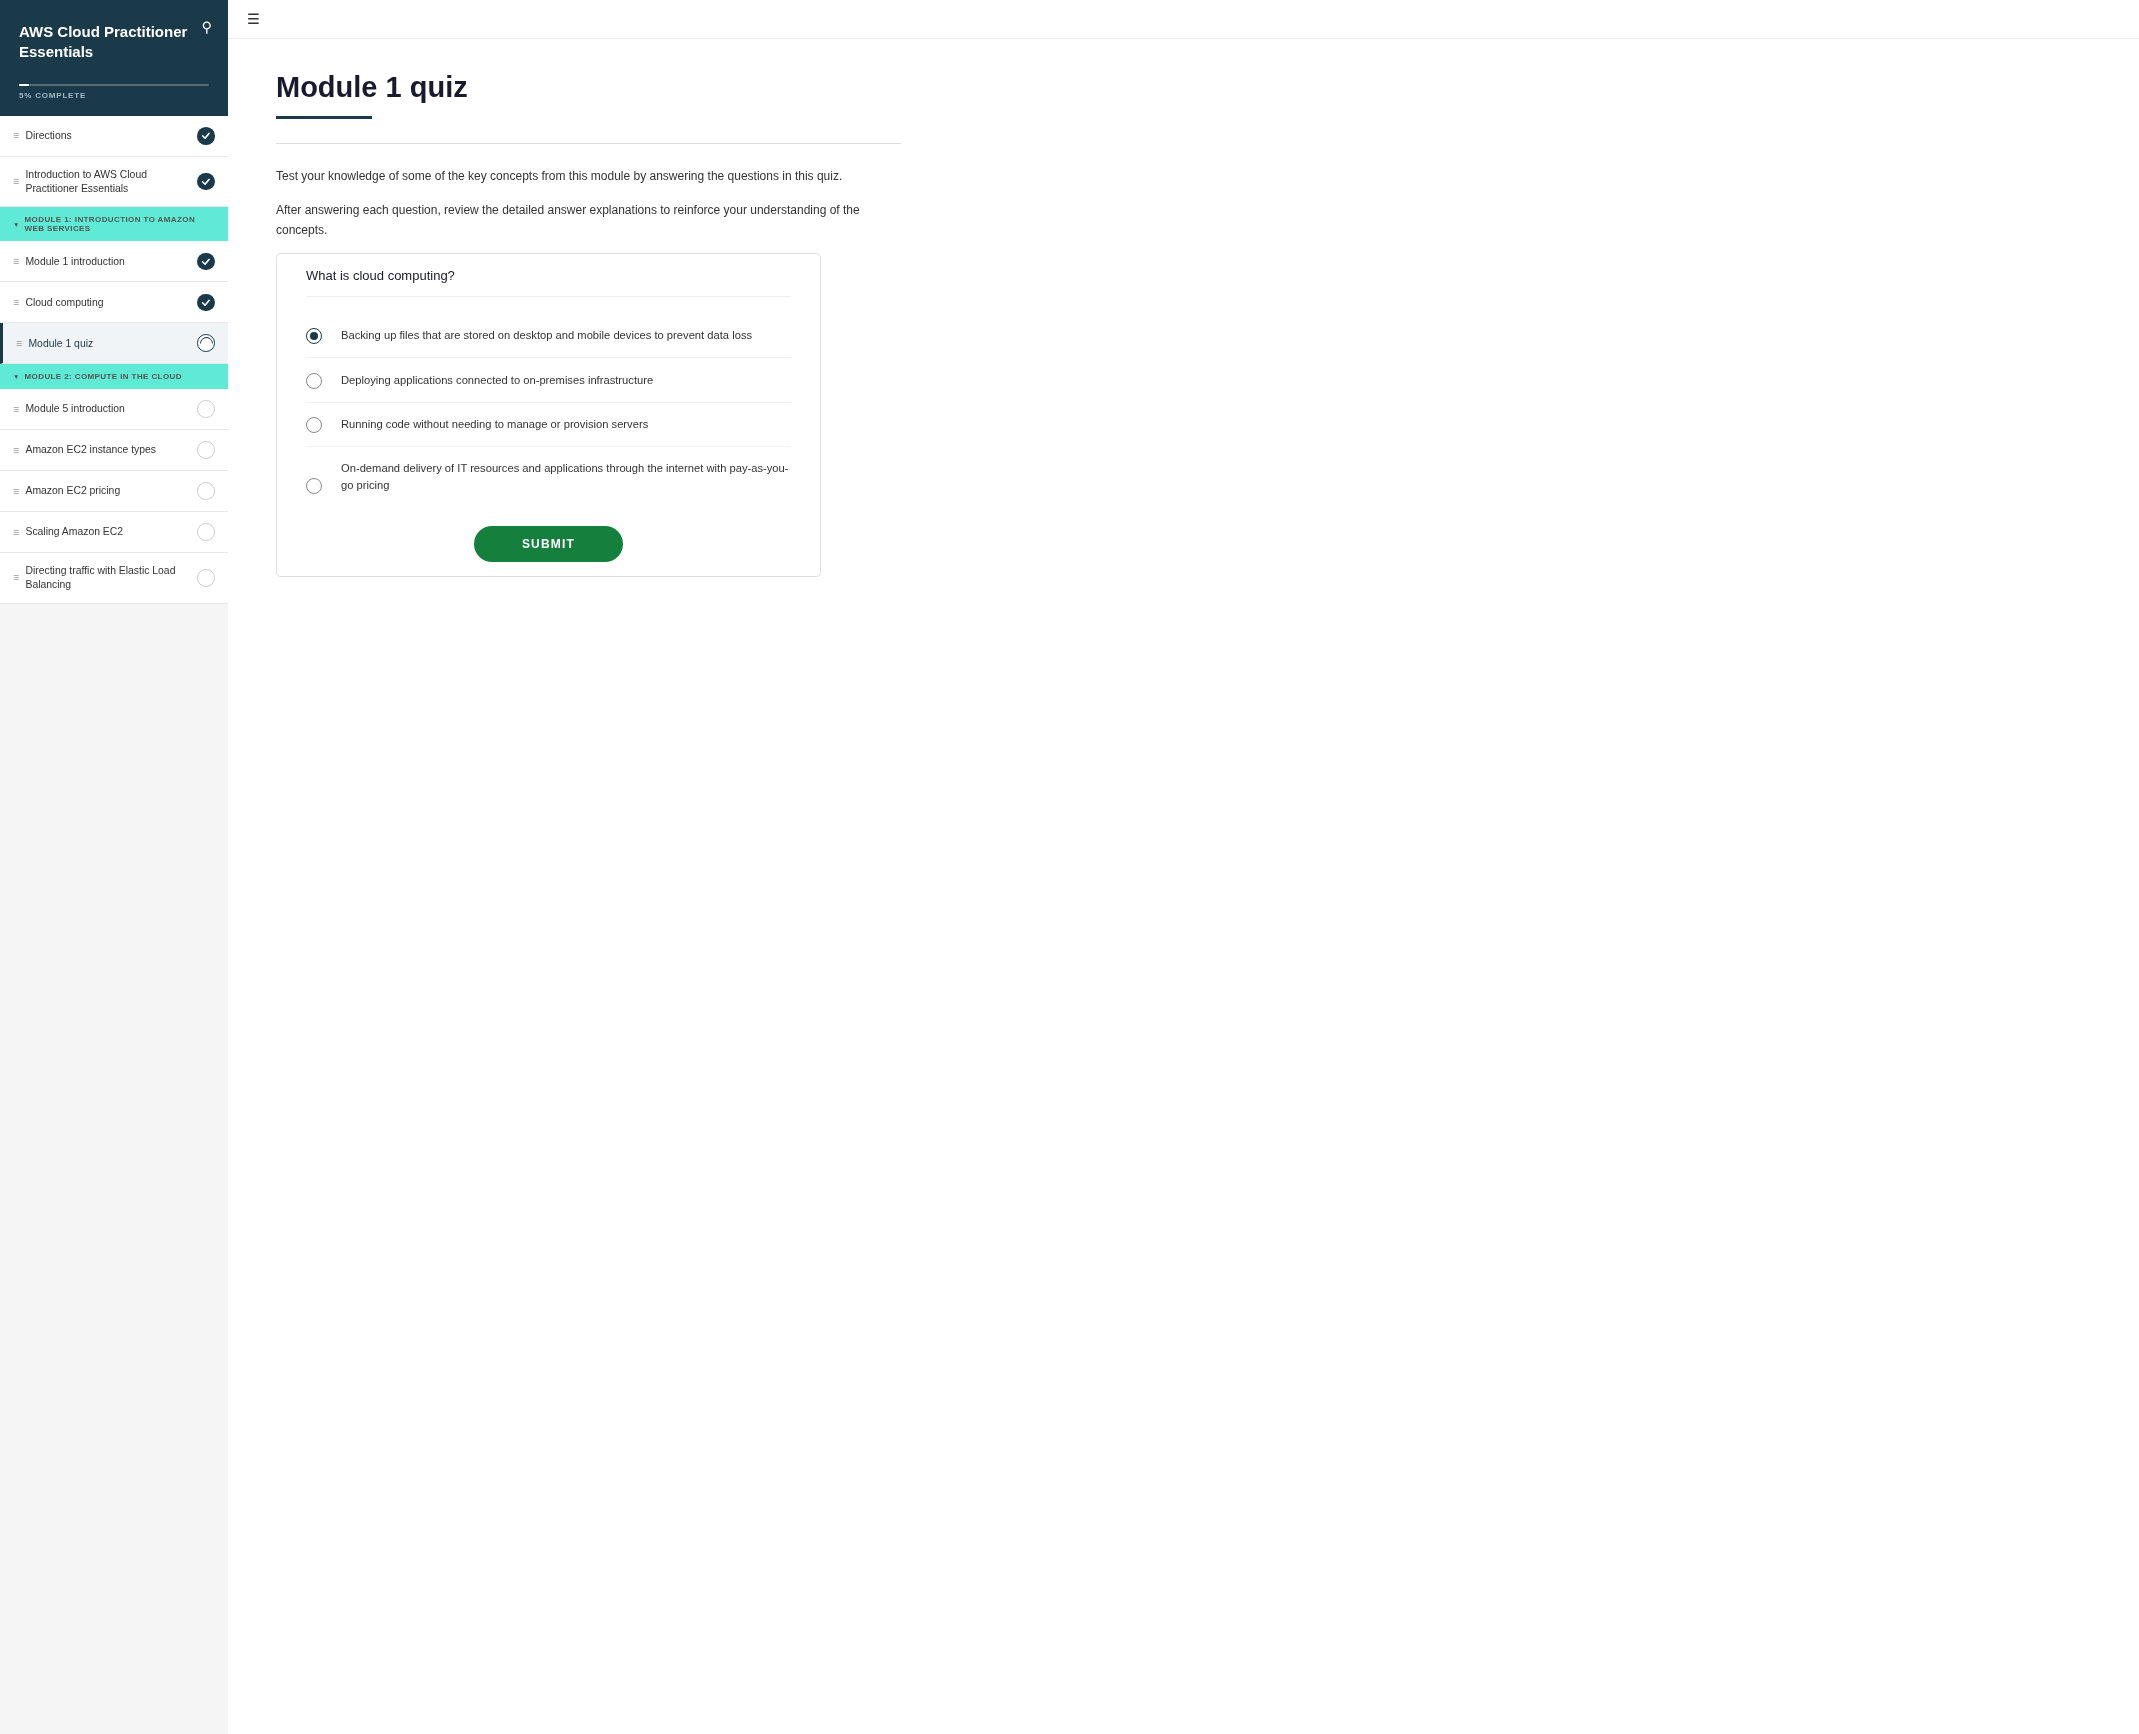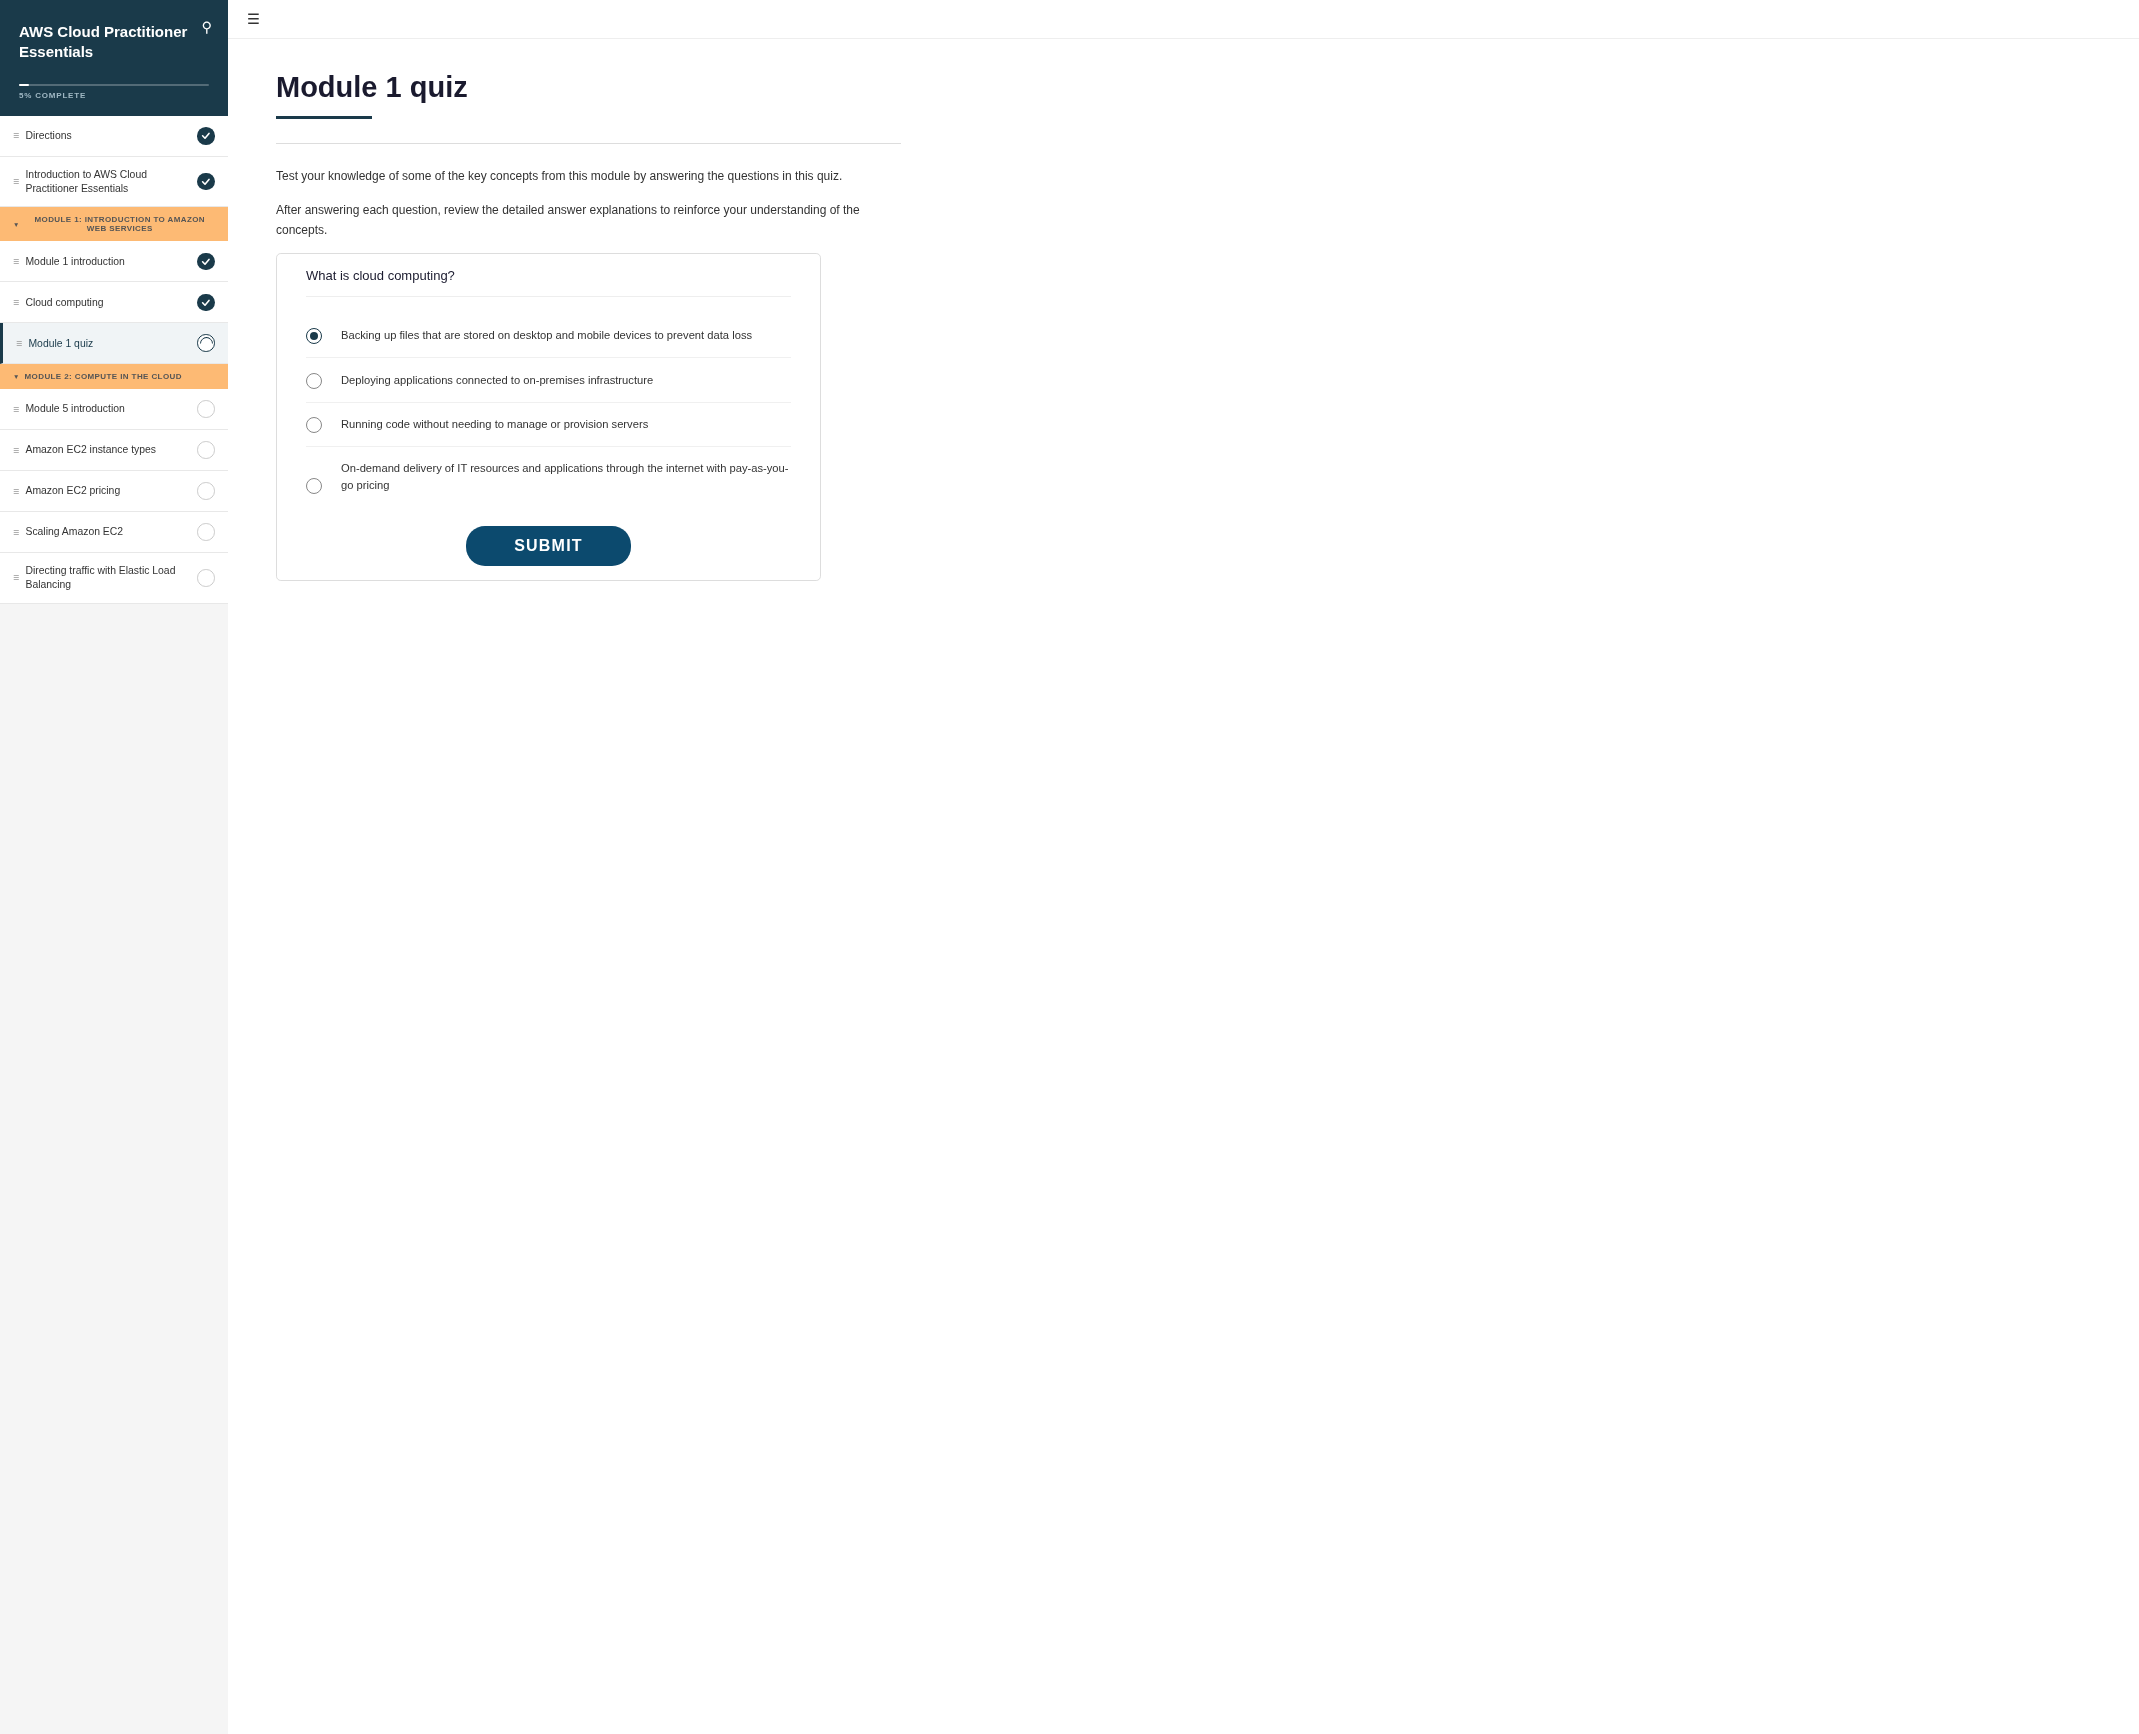--- a/index.html
+++ b/index.html
@@ -118,30 +118,29 @@
       justify-content: center;
       flex-shrink: 0;
       background: #fff;
     }
     .nav-check svg {
       width: 9.6px;
       height: 9.6px;
     }
     .section-header {
       padding: 8px 13px;
-      background: #fdba74;
+      background: #5eead4;
       font-size: 8px;
       font-weight: 700;
       color: #555;
       letter-spacing: 0.4px;
       text-transform: uppercase;
       display: flex;
       align-items: center;
       gap: 4.8px;
-      text-align: center;
     }
     .section-header-arrow {
       font-size: 6.4px;
       color: #555;
     }
 
     
     .main {
       flex: 1;
       display: flex;
@@ -237,26 +236,26 @@
       background: #1a3a4a;
     }
     .option-text {
       font-size: 11.2px;
       color: #333;
       line-height: 1.5;
     }
     .submit-btn {
       display: block;
       margin: 19px auto 0 auto;
-      background: #0c4a6e;
+      background: #15803d;
       color: #fff;
       border: none;
       border-radius: 19px;
       padding: 11.2px 48px;
-      font-size: 16px;
+      font-size: 12px;
       font-weight: 700;
       letter-spacing: 1.2px;
       cursor: pointer;
       text-transform: uppercase;
     }
 
     
     .half-circle {
       width: 13px;
       height: 13px;

